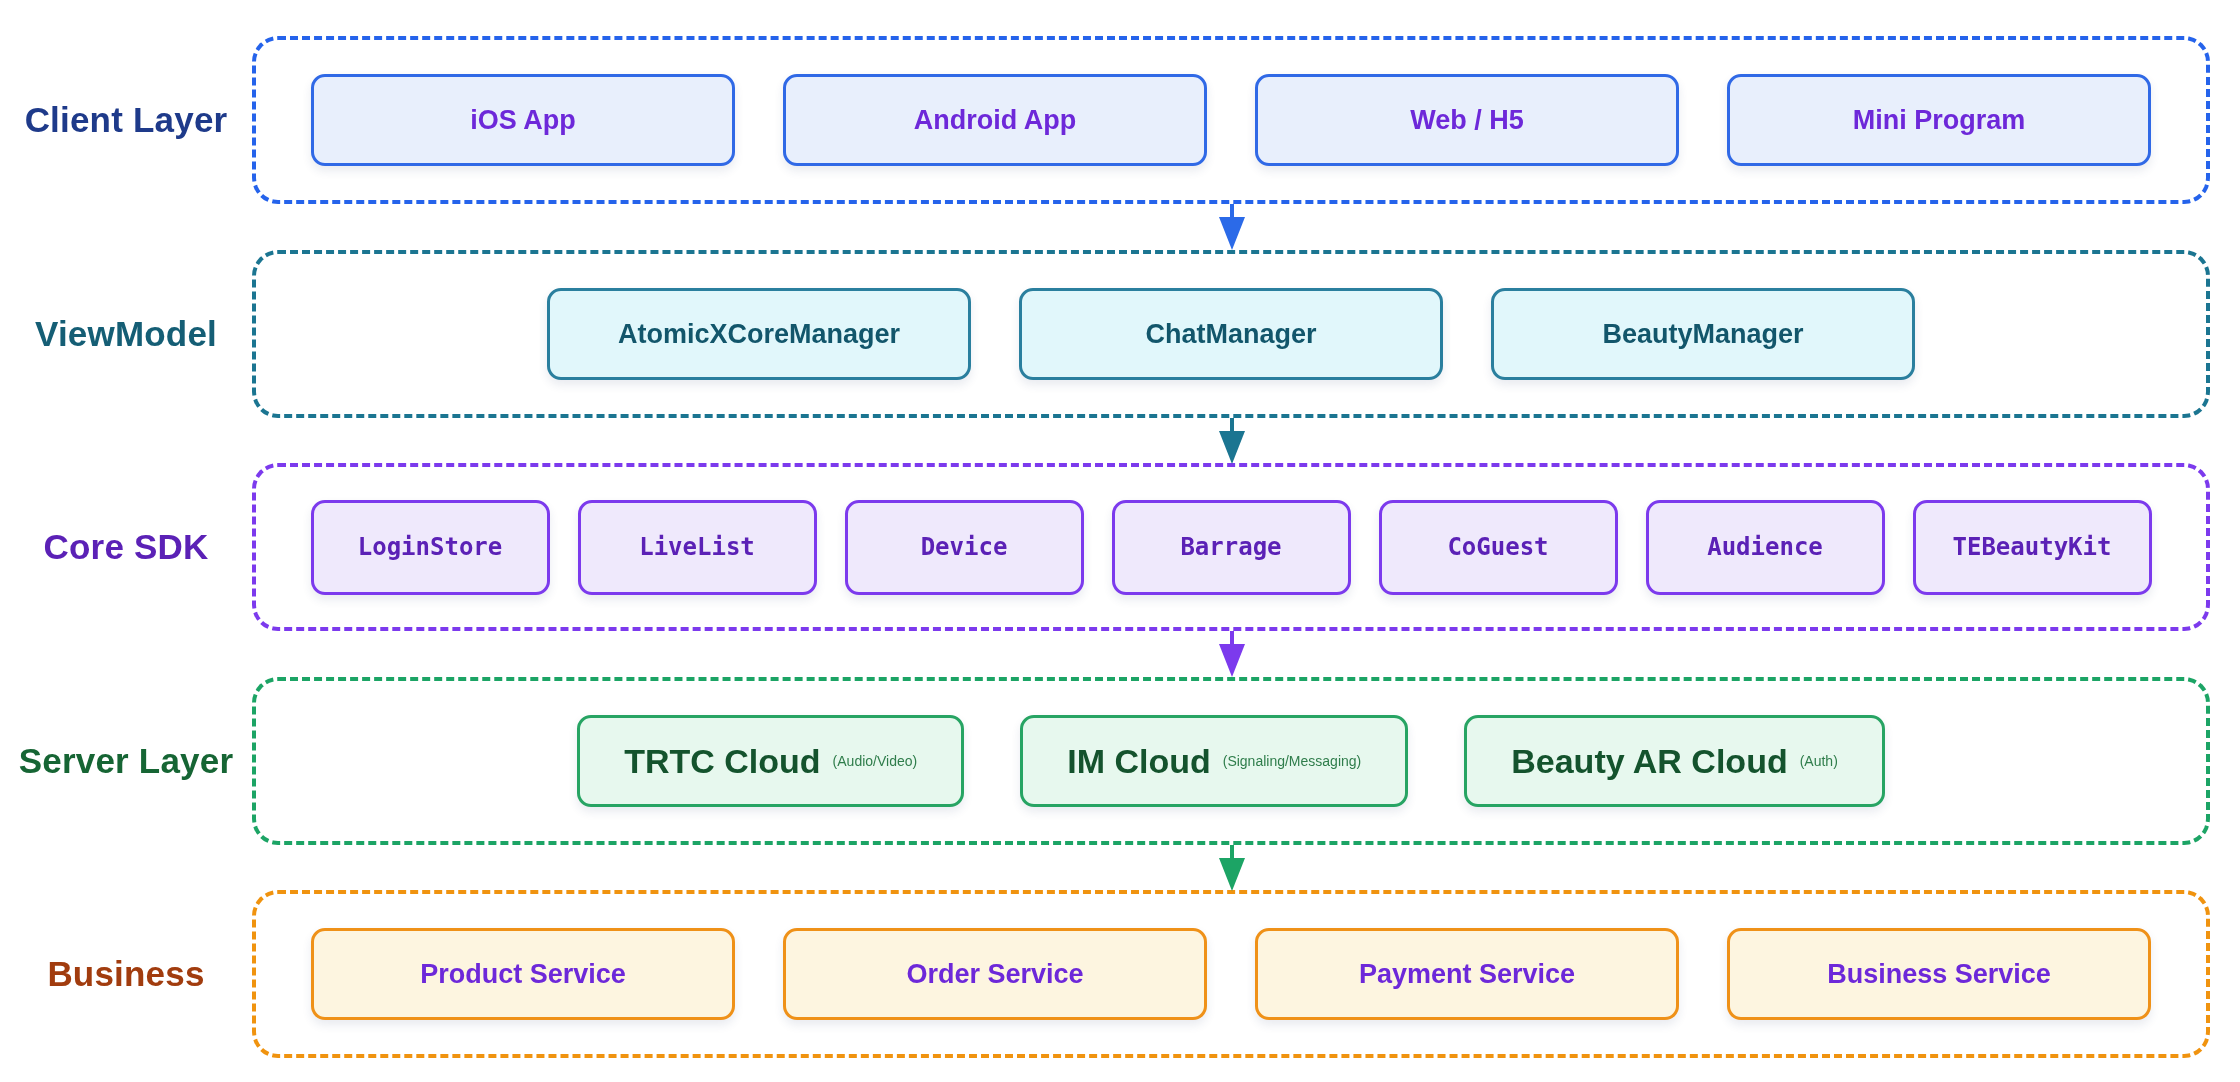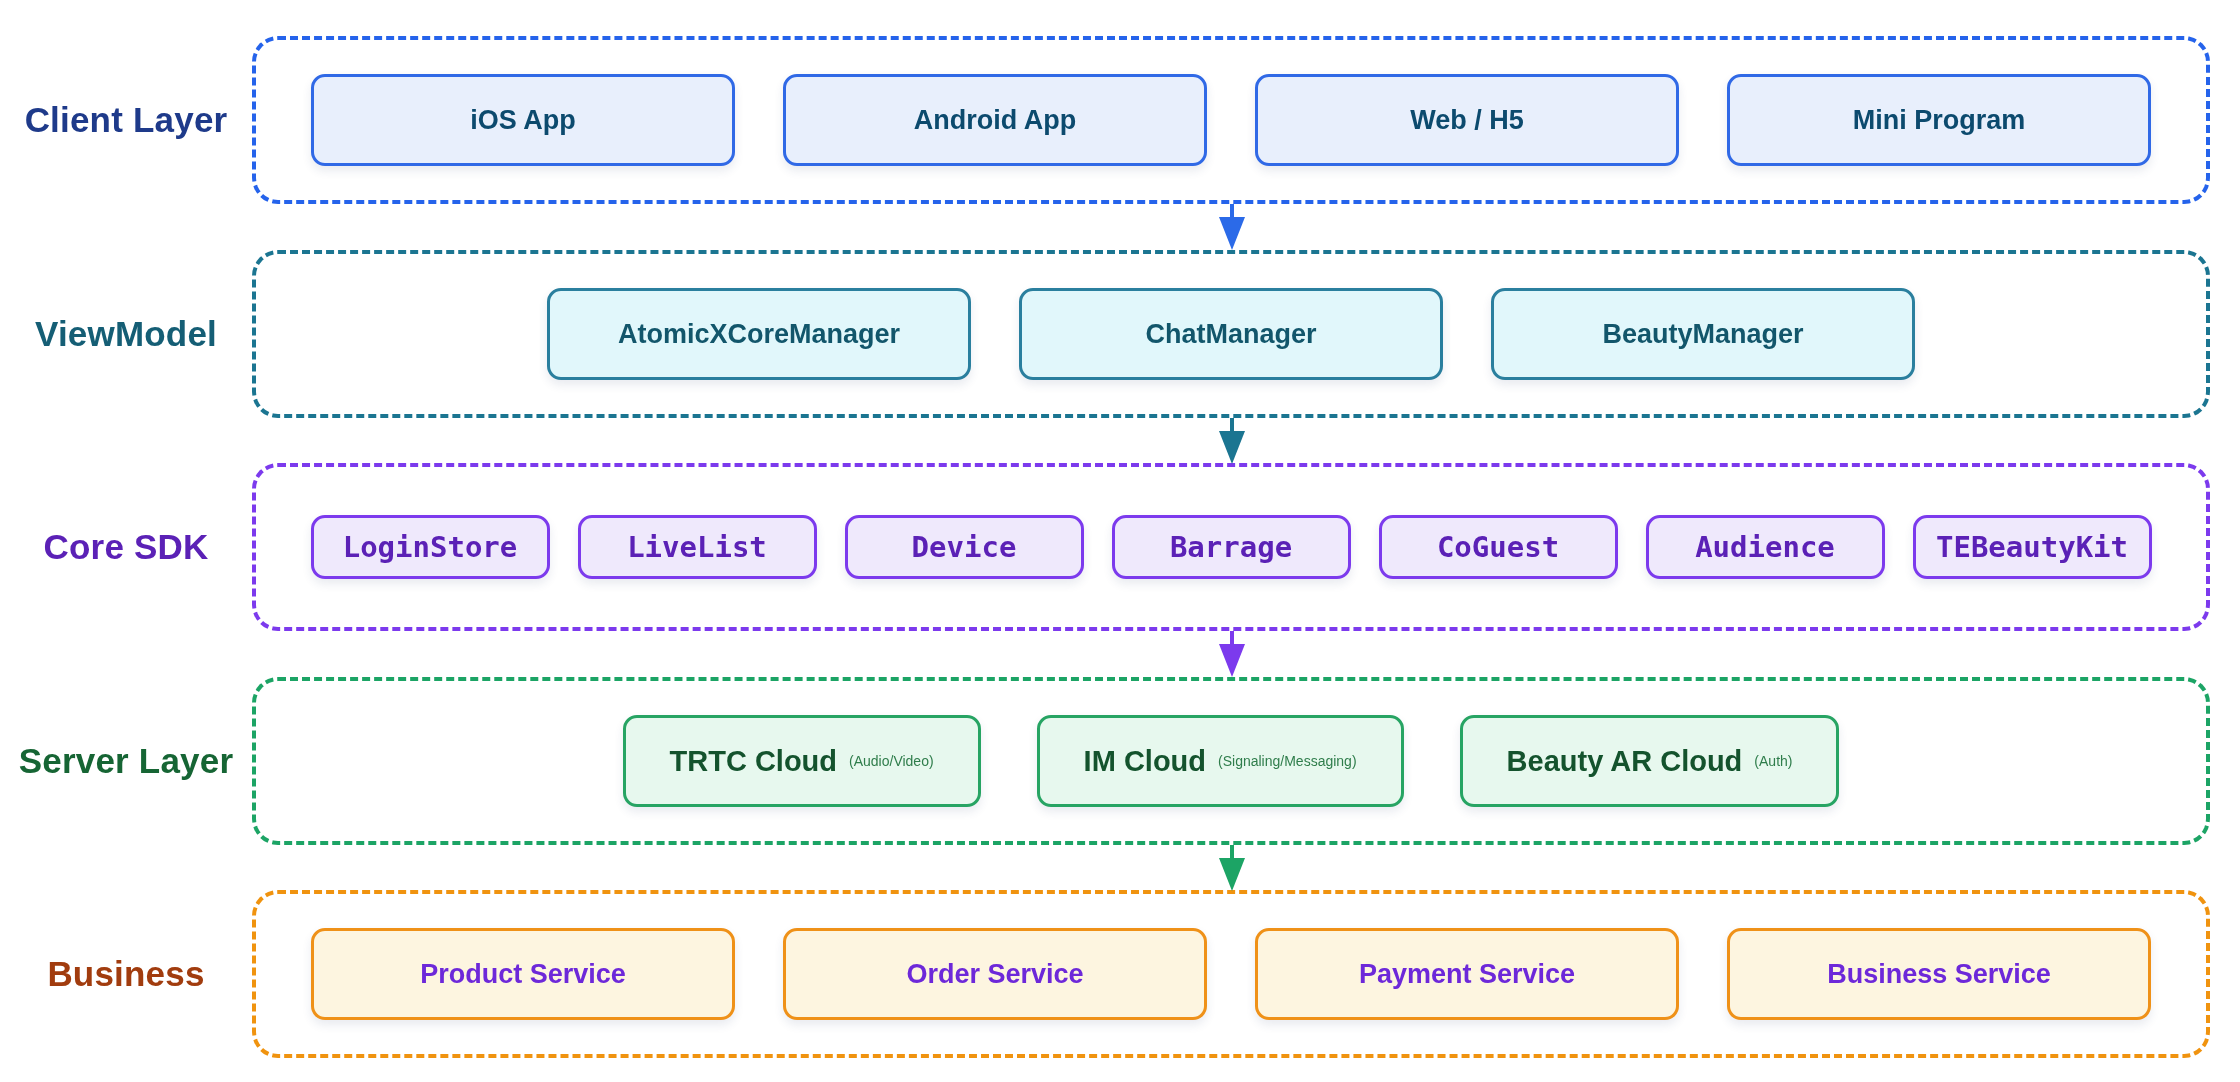--- a/index.html
+++ b/index.html
@@ -35,33 +35,33 @@
   .layer-viewmodel { top: 250px; }
   .layer-core      { top: 463px; padding-left: 36px; }
   .layer-server    { top: 677px; }
   .layer-business  { top: 890px; }
 
   
   .layer-client .layer-frame, .layer-viewmodel .layer-frame, .layer-business .layer-frame { gap: 48px; }
   .layer-client .node, .layer-viewmodel .node, .layer-business .node { width: 424px; }
   .layer-core .layer-frame { gap: 28px; }
   .layer-core .node {
-    width: 239px; height: 64px;
+    width: 239px; height: 95px;
     font-family: "DejaVu Sans Mono", monospace;
-    font-size: 29px; font-weight: 700;
+    font-size: 24px; font-weight: 700;
   }
   .layer-server .layer-frame { gap: 56px; }
   .layer-server .node { padding: 0 44px; gap: 12px; }
-  .layer-server .node .node-main { font-size: 29px; font-weight: 700; }
+  .layer-server .node .node-main { font-size: 34px; font-weight: 700; }
   .layer-server .node .node-note { font-size: 14px; font-weight: 400; }
 
   
   .layer-client   .layer-label { color: #1e3a8a; }
   .layer-client   .layer-frame { border-color: #2563eb; }
-  .layer-client   .node { background: #e8effc; border-color: #3069e6; color: #0c4a6e; }
+  .layer-client   .node { background: #e8effc; border-color: #3069e6; color: #6d28d9; }
 
   .layer-viewmodel .layer-label { color: #155e75; }
   .layer-viewmodel .layer-frame { border-color: #1b7591; }
   .layer-viewmodel .node { background: #e1f7fb; border-color: #2a7f9e; color: #12566b; }
 
   .layer-core   .layer-label { color: #5b21b6; }
   .layer-core   .layer-frame { border-color: #7c3aed; }
   .layer-core   .node { background: #efe9fc; border-color: #7c3aed; color: #5b21b6; }
 
   .layer-server .layer-label { color: #166534; }

